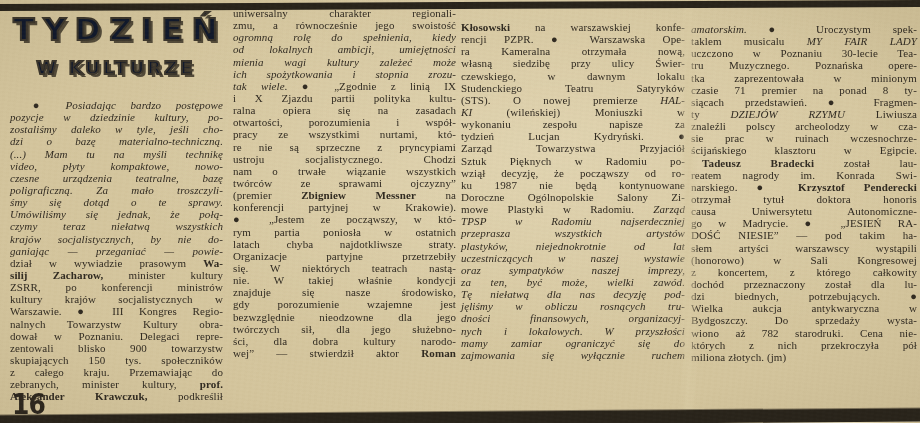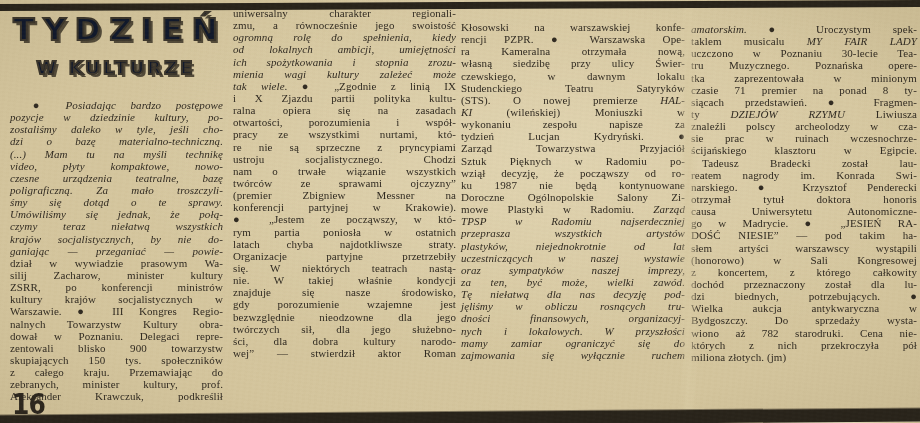--- a/index.html
+++ b/index.html
@@ -31,21 +31,21 @@
   .col{position:absolute;font-size:11px;line-height:12.15px;}
   .col .line{
     text-align:justify;
     -moz-text-align-last:justify;
     text-align-last:justify;
     white-space:normal;
     height:12.15px;overflow:visible;
     letter-spacing:0.1px;
   }
   .col .line.loose{text-align-last:left;}
-  .s-b{font-weight:normal;}
+  .s-b{font-weight:bold;}
   .s-i{font-style:italic;}
 
   #col1{left:10px;top:99px;width:213px;}
   #col2{left:233px;top:7px;width:223px;}
   #col3{left:461px;top:21px;width:224px;}
   #col4{left:691px;top:23px;width:226px;}
 
   .crease{
     position:absolute;left:680px;top:8px;width:18px;height:402px;
     background:linear-gradient(90deg, rgba(211,196,156,0) 0%, rgba(215,201,162,0.85) 45%, rgba(211,196,156,0) 100%);
@@ -101,22 +101,22 @@
     <div class="line"><span class="s-r">skupiających 150 tys. społeczników</span></div>
     <div class="line"><span class="s-r">z całego kraju. Przemawiając do</span></div>
     <div class="line"><span class="s-r">zebranych, minister kultury, </span><span class="s-b">prof.</span></div>
     <div class="line"><span class="s-b">Aleksander Krawczuk,</span><span class="s-r"> podkreślił</span></div>
   </div>
 <div id="col2" class="col">
     <div class="line"><span class="s-r">uniwersalny charakter regionali-</span></div>
     <div class="line"><span class="s-r">zmu, a równocześnie jego swoistość</span></div>
     <div class="line"><span class="s-i">ogromną rolę do spełnienia, kiedy</span></div>
     <div class="line"><span class="s-i">od lokalnych ambicji, umiejętności</span></div>
+    <div class="line"><span class="s-i">mienia wagi kultury zależeć może</span></div>
     <div class="line"><span class="s-i">ich spożytkowania i stopnia zrozu-</span></div>
-    <div class="line"><span class="s-i">mienia wagi kultury zależeć może</span></div>
     <div class="line"><span class="s-i">tak wiele.</span><span class="s-r"> ● „Zgodnie z linią IX</span></div>
     <div class="line"><span class="s-r">i X Zjazdu partii polityka kultu-</span></div>
     <div class="line"><span class="s-r">ralna opiera się na zasadach</span></div>
     <div class="line"><span class="s-r">otwartości, porozumienia i współ-</span></div>
     <div class="line"><span class="s-r">pracy ze wszystkimi nurtami, któ-</span></div>
     <div class="line"><span class="s-r">re nie są sprzeczne z pryncypiami</span></div>
     <div class="line"><span class="s-r">ustroju socjalistycznego. Chodzi</span></div>
     <div class="line"><span class="s-r">nam o trwałe wiązanie wszystkich</span></div>
     <div class="line"><span class="s-r">twórców ze sprawami ojczyzny”</span></div>
     <div class="line"><span class="s-r">(premier </span><span class="s-b">Zbigniew Messner</span><span class="s-r"> na</span></div>

